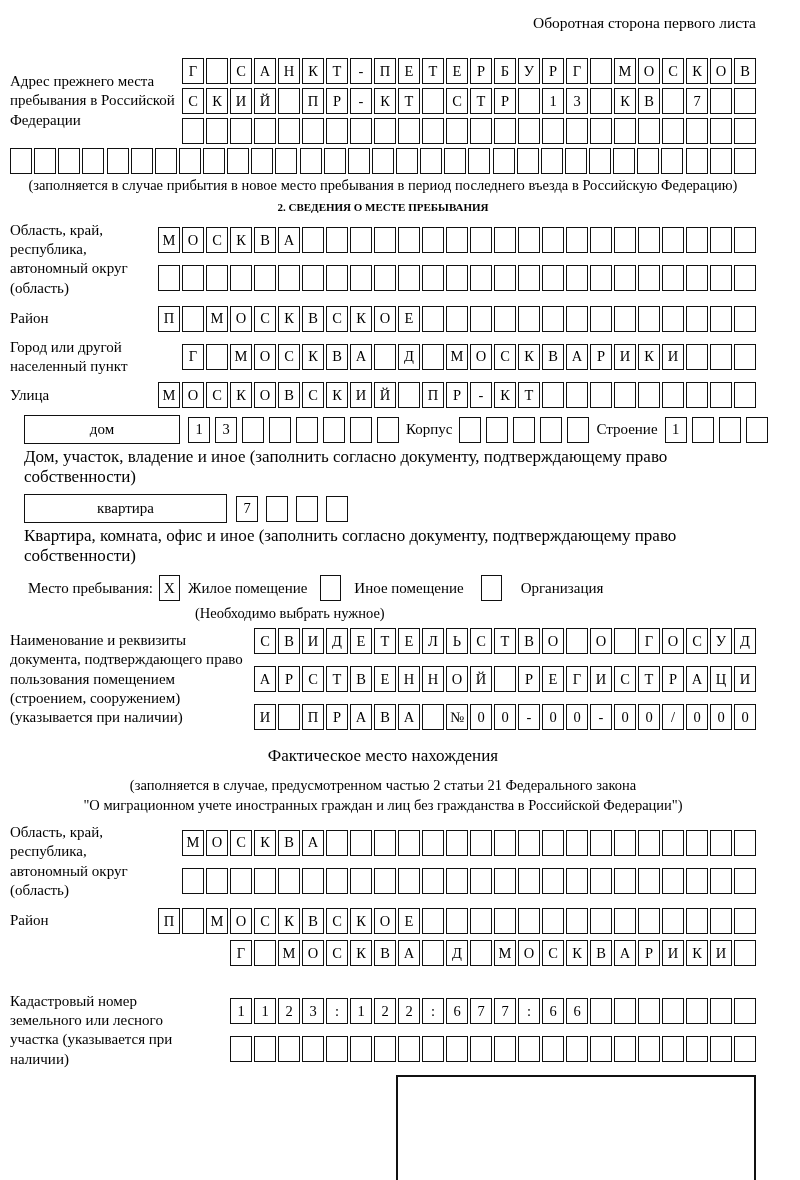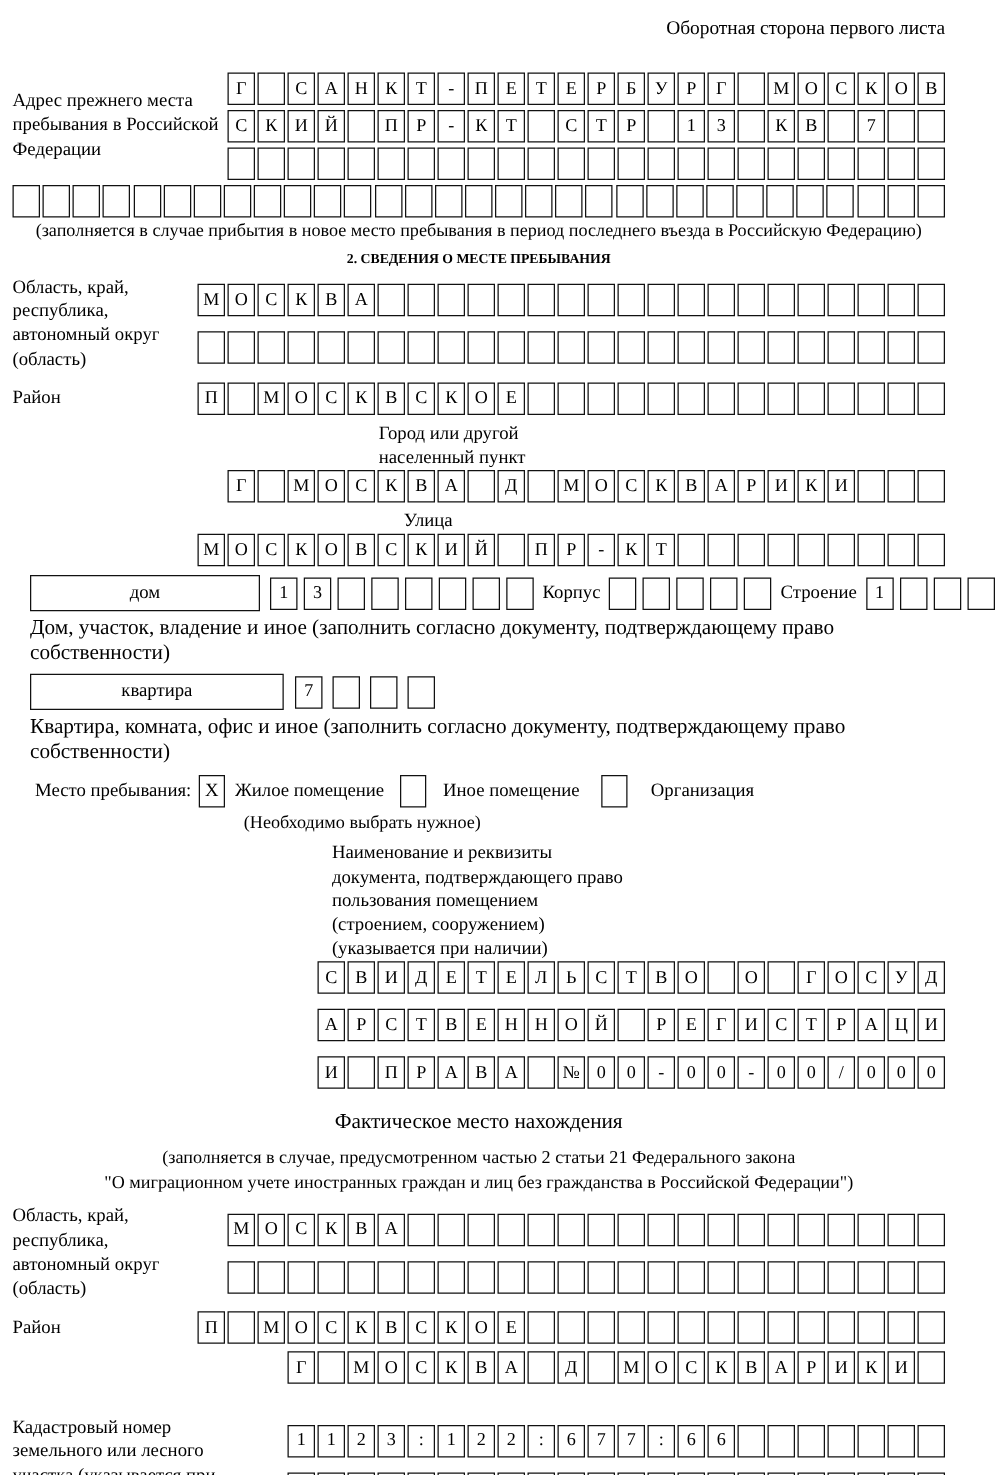--- a/index.html
+++ b/index.html
@@ -11,21 +11,21 @@
   .cellcol{margin-left:auto;display:flex;flex-direction:column;gap:4px;}
   .cellcol.gap12{gap:12px;}
   .cellrow{display:flex;gap:2px;justify-content:flex-end;}
   .cell{box-sizing:border-box;width:22px;height:26px;border:1.6px solid #111;display:flex;align-items:center;justify-content:center;font-size:14.5px;flex-shrink:0;}
   .cellrow.wide{gap:5px;}
   .cellrow.wider{gap:8px;}
   .fullrow{margin-top:4px;}
   .fullrow .cellrow{justify-content:space-between;}
   .note-c{text-align:center;font-size:14.5px;margin-top:3px;}
   .sect-title{text-align:center;font-weight:bold;font-size:11px;margin:7px 0 8px;}
-  .mt8{margin-top:8px;} .mt6{margin-top:6px;flex-direction:column;} .mt10{margin-top:26px;}
+  .mt8{margin-top:8px;} .mt6{margin-top:6px;} .mt10{margin-top:26px;}
   .widebox{box-sizing:border-box;border:1.6px solid #111;height:29px;display:flex;align-items:center;justify-content:center;flex-shrink:0;}
   .houseline{display:flex;align-items:center;margin-top:7px;}
   .inline-lab{margin:0 7px;white-space:nowrap;}
   .note-l{font-size:17px;margin:3px 0 0 14px;}
   .stayline{display:flex;align-items:center;margin:9px 0 0 18px;}
   .cbox{box-sizing:border-box;width:21px;height:26px;border:1.6px solid #111;display:flex;align-items:center;justify-content:center;font-size:15px;flex-shrink:0;}
   .stay-note{margin:4px 0 6px 185px;font-size:14.5px;}
   .center-sub{text-align:center;font-size:14.5px;line-height:1.35;}
   .actual-title{text-align:center;font-weight:normal;font-size:17px;margin:16px 0 10px;}
   .stampwrap{margin-left:auto;width:360px;margin-top:6px;}
@@ -312,21 +312,21 @@
           <span class="cell"></span>
           <span class="cell"></span>
           <span class="cell"></span>
           <span class="cell"></span>
           <span class="cell"></span>
         </div>
       </div>
   </div>
 
   <div class="houseline">
-    <div class="widebox" style="width:184px;margin-left:14px;">дом</div>
+    <div class="widebox" style="width:156px;margin-left:14px;">дом</div>
     <div class="cellrow wide" style="margin-left:8px;">
         <span class="cell">1</span>
         <span class="cell">3</span>
         <span class="cell"></span>
         <span class="cell"></span>
         <span class="cell"></span>
         <span class="cell"></span>
         <span class="cell"></span>
         <span class="cell"></span>
       </div>

